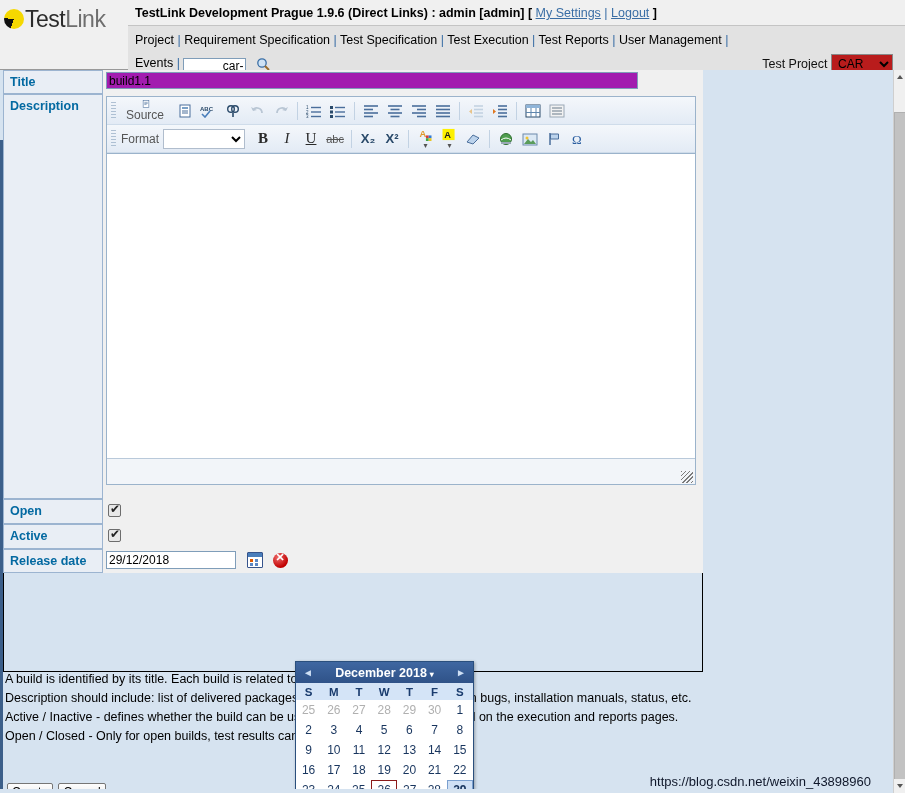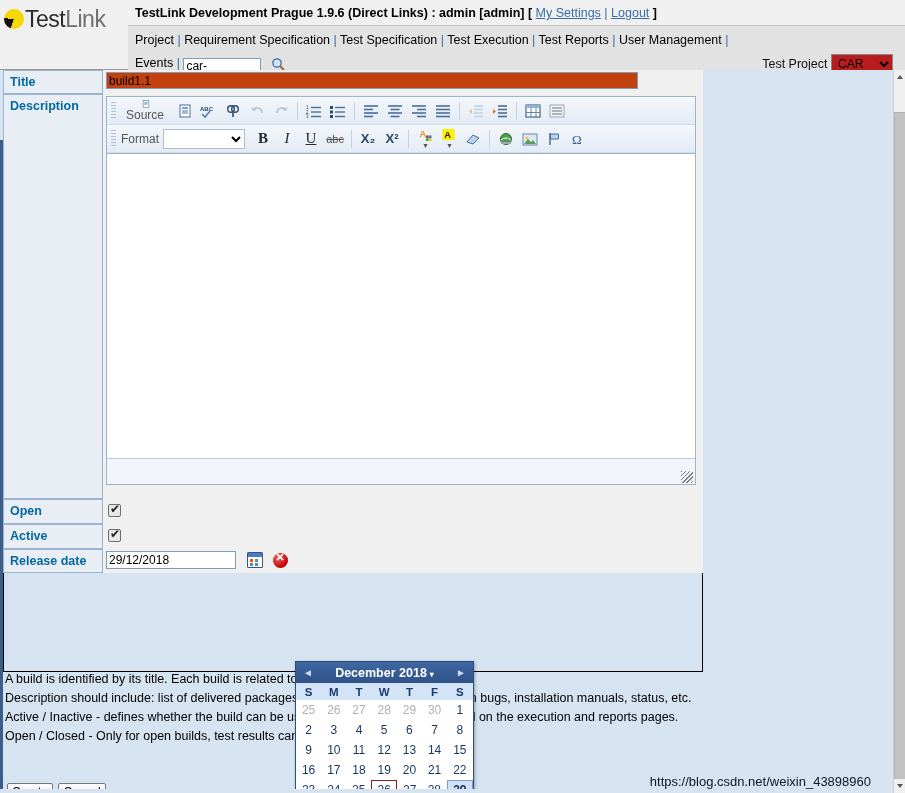--- a/index.html
+++ b/index.html
@@ -48,24 +48,25 @@
     background:#e2e2e2;
     border-top:1px solid #c4c4c4;
   }
   #navlinks {
     position:absolute; left:7px; top:3px; width:600px;
     color:#3a6ea5; font-size:12.5px; line-height:23px;
   }
   #navlinks a { color:#000000; text-decoration:none; }
   #navlinks .bar { color:#3a6ea5; }
   #nav-search {
-    width:78px; height:17px; font-size:12px;
+    width:63px; height:17px; font-size:12px;
     border:1px solid #7f9db9; background:#fff;
     padding:0 2px; vertical-align:-3px;
     font-family:"Liberation Sans", sans-serif;
+    text-align:right;
   }
   #search-icon {
     display:inline-block; vertical-align:-4px; margin-left:6px; cursor:pointer;
   }
   #project-area {
     position:absolute; right:12px; top:28px;
     font-size:12.5px; color:#111; white-space:nowrap;
   }
   #project-select {
     font-size:12px; font-family:"Liberation Sans", sans-serif;
@@ -96,21 +97,21 @@
     vertical-align:top;
   }
   .val-cell {
     background:#f0f0f0;
     padding:2px 3px;
     vertical-align:top;
     border:none;
   }
   #title-input {
     width:532px; height:17px;
-    border:1px solid #7f9db9; background:#c2410c;
+    border:1px solid #7f9db9; background:#a21caf;
     font-size:12px; padding:0 2px;
     font-family:"Liberation Sans", sans-serif;
   }
 
   
   #editor {
     width:590px;
     border:1px solid #9bb3cb;
     background:#eef2f8;
   }

